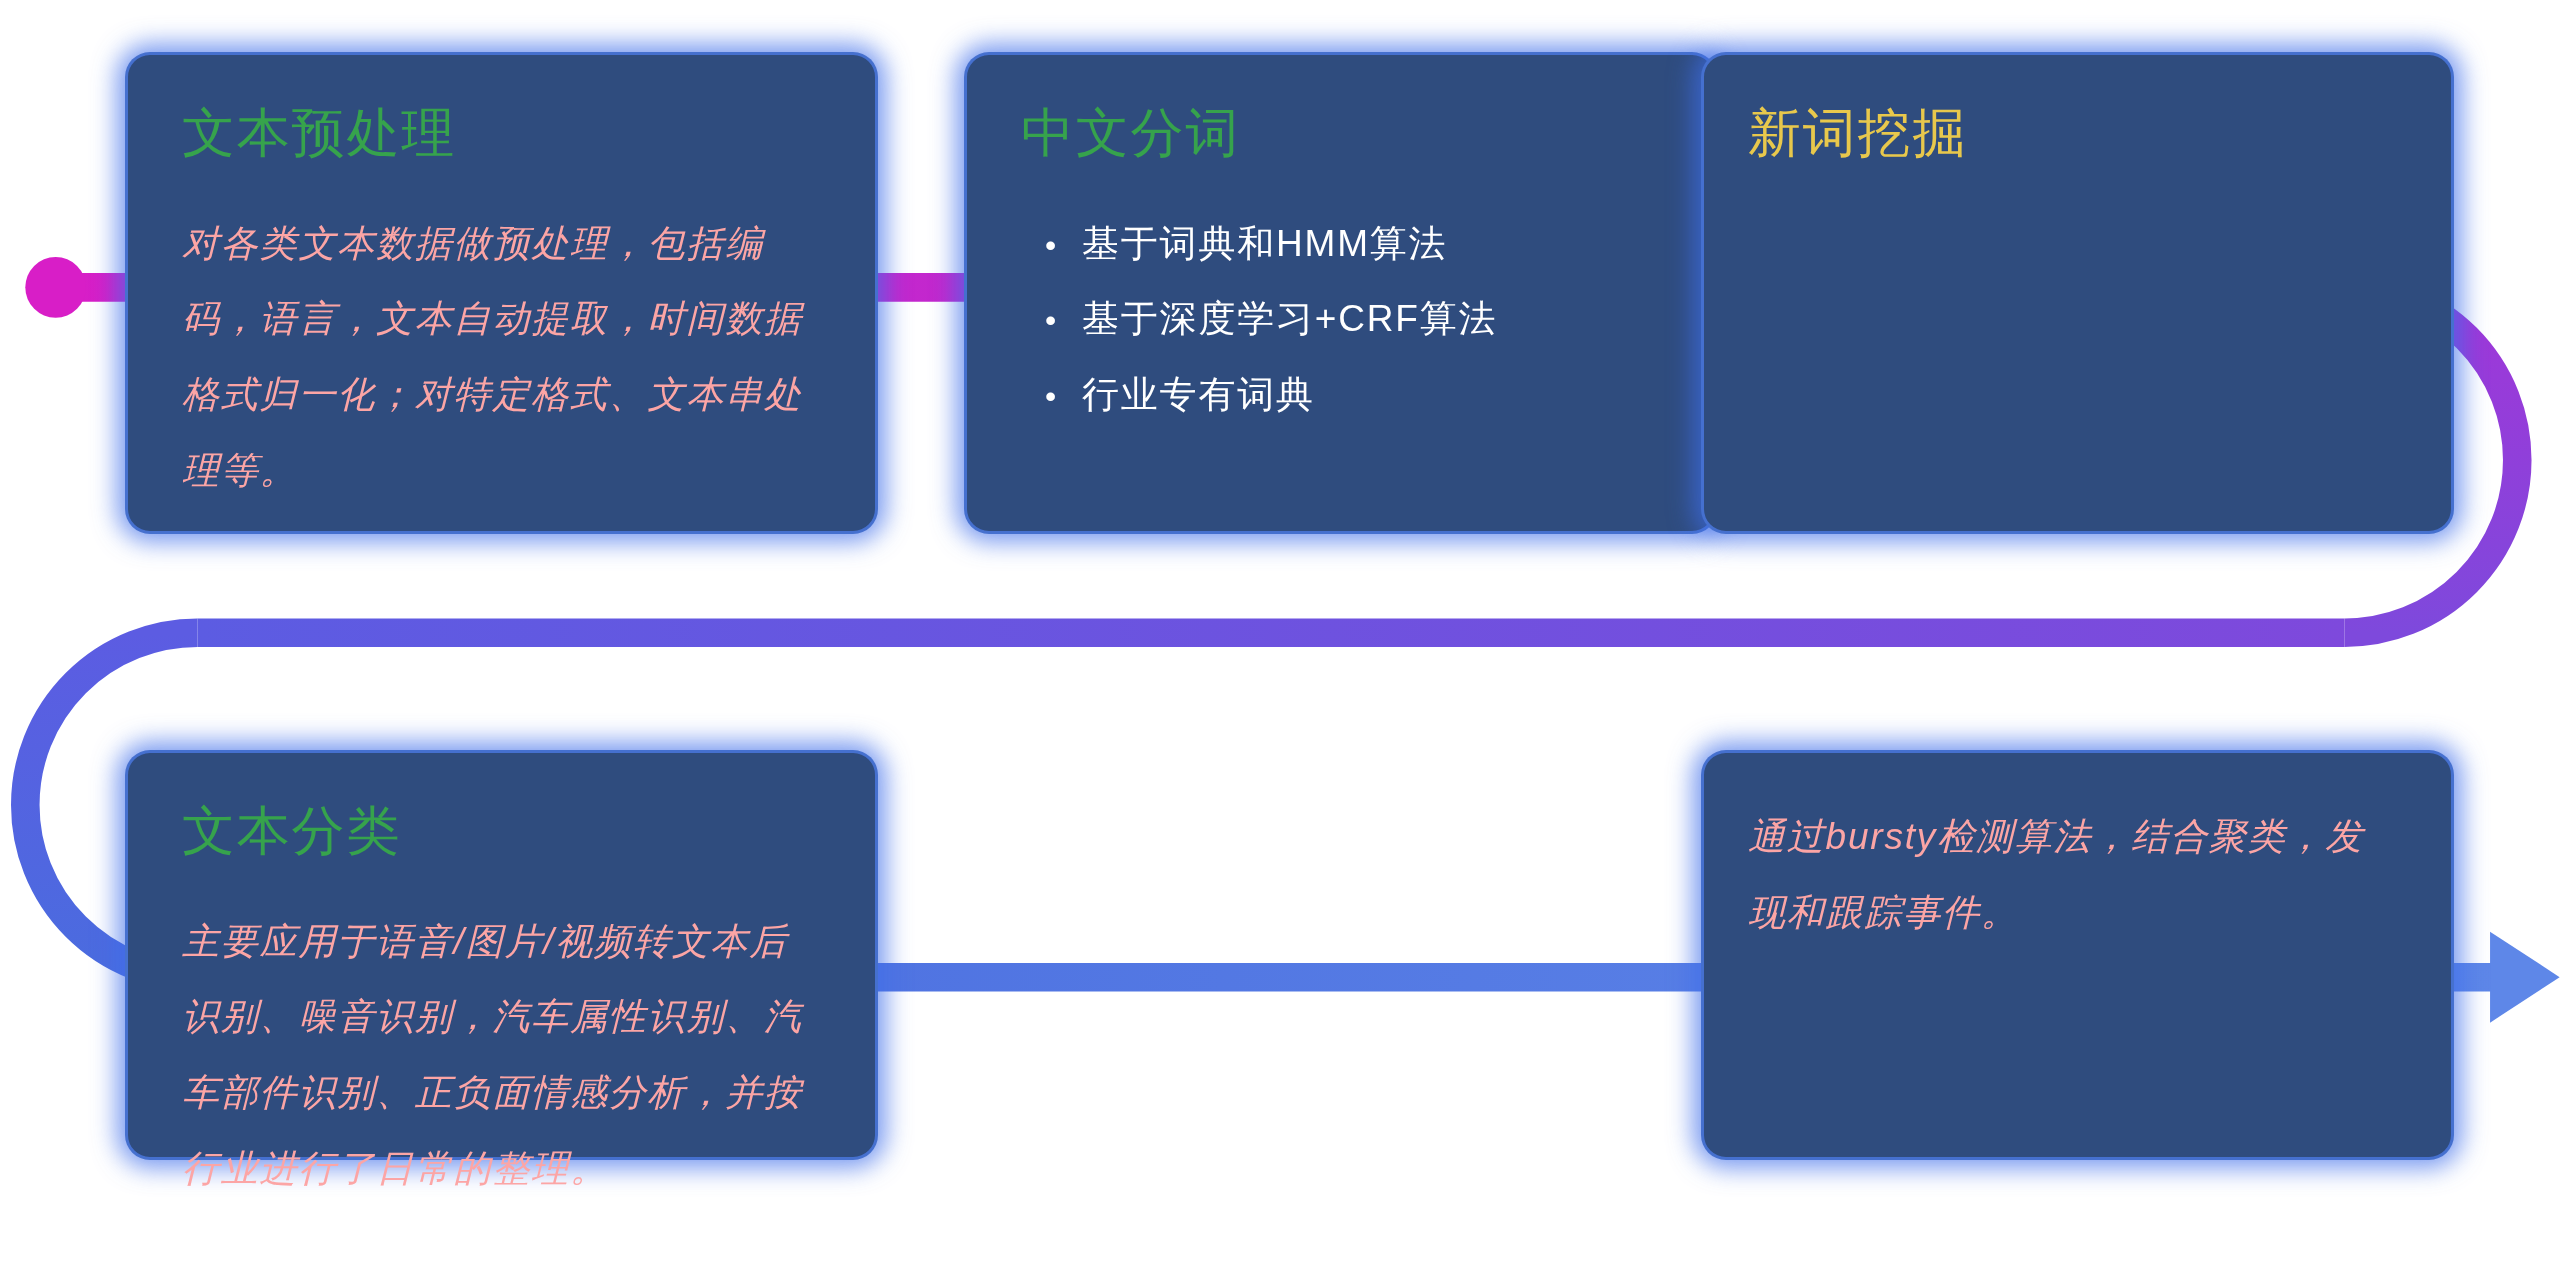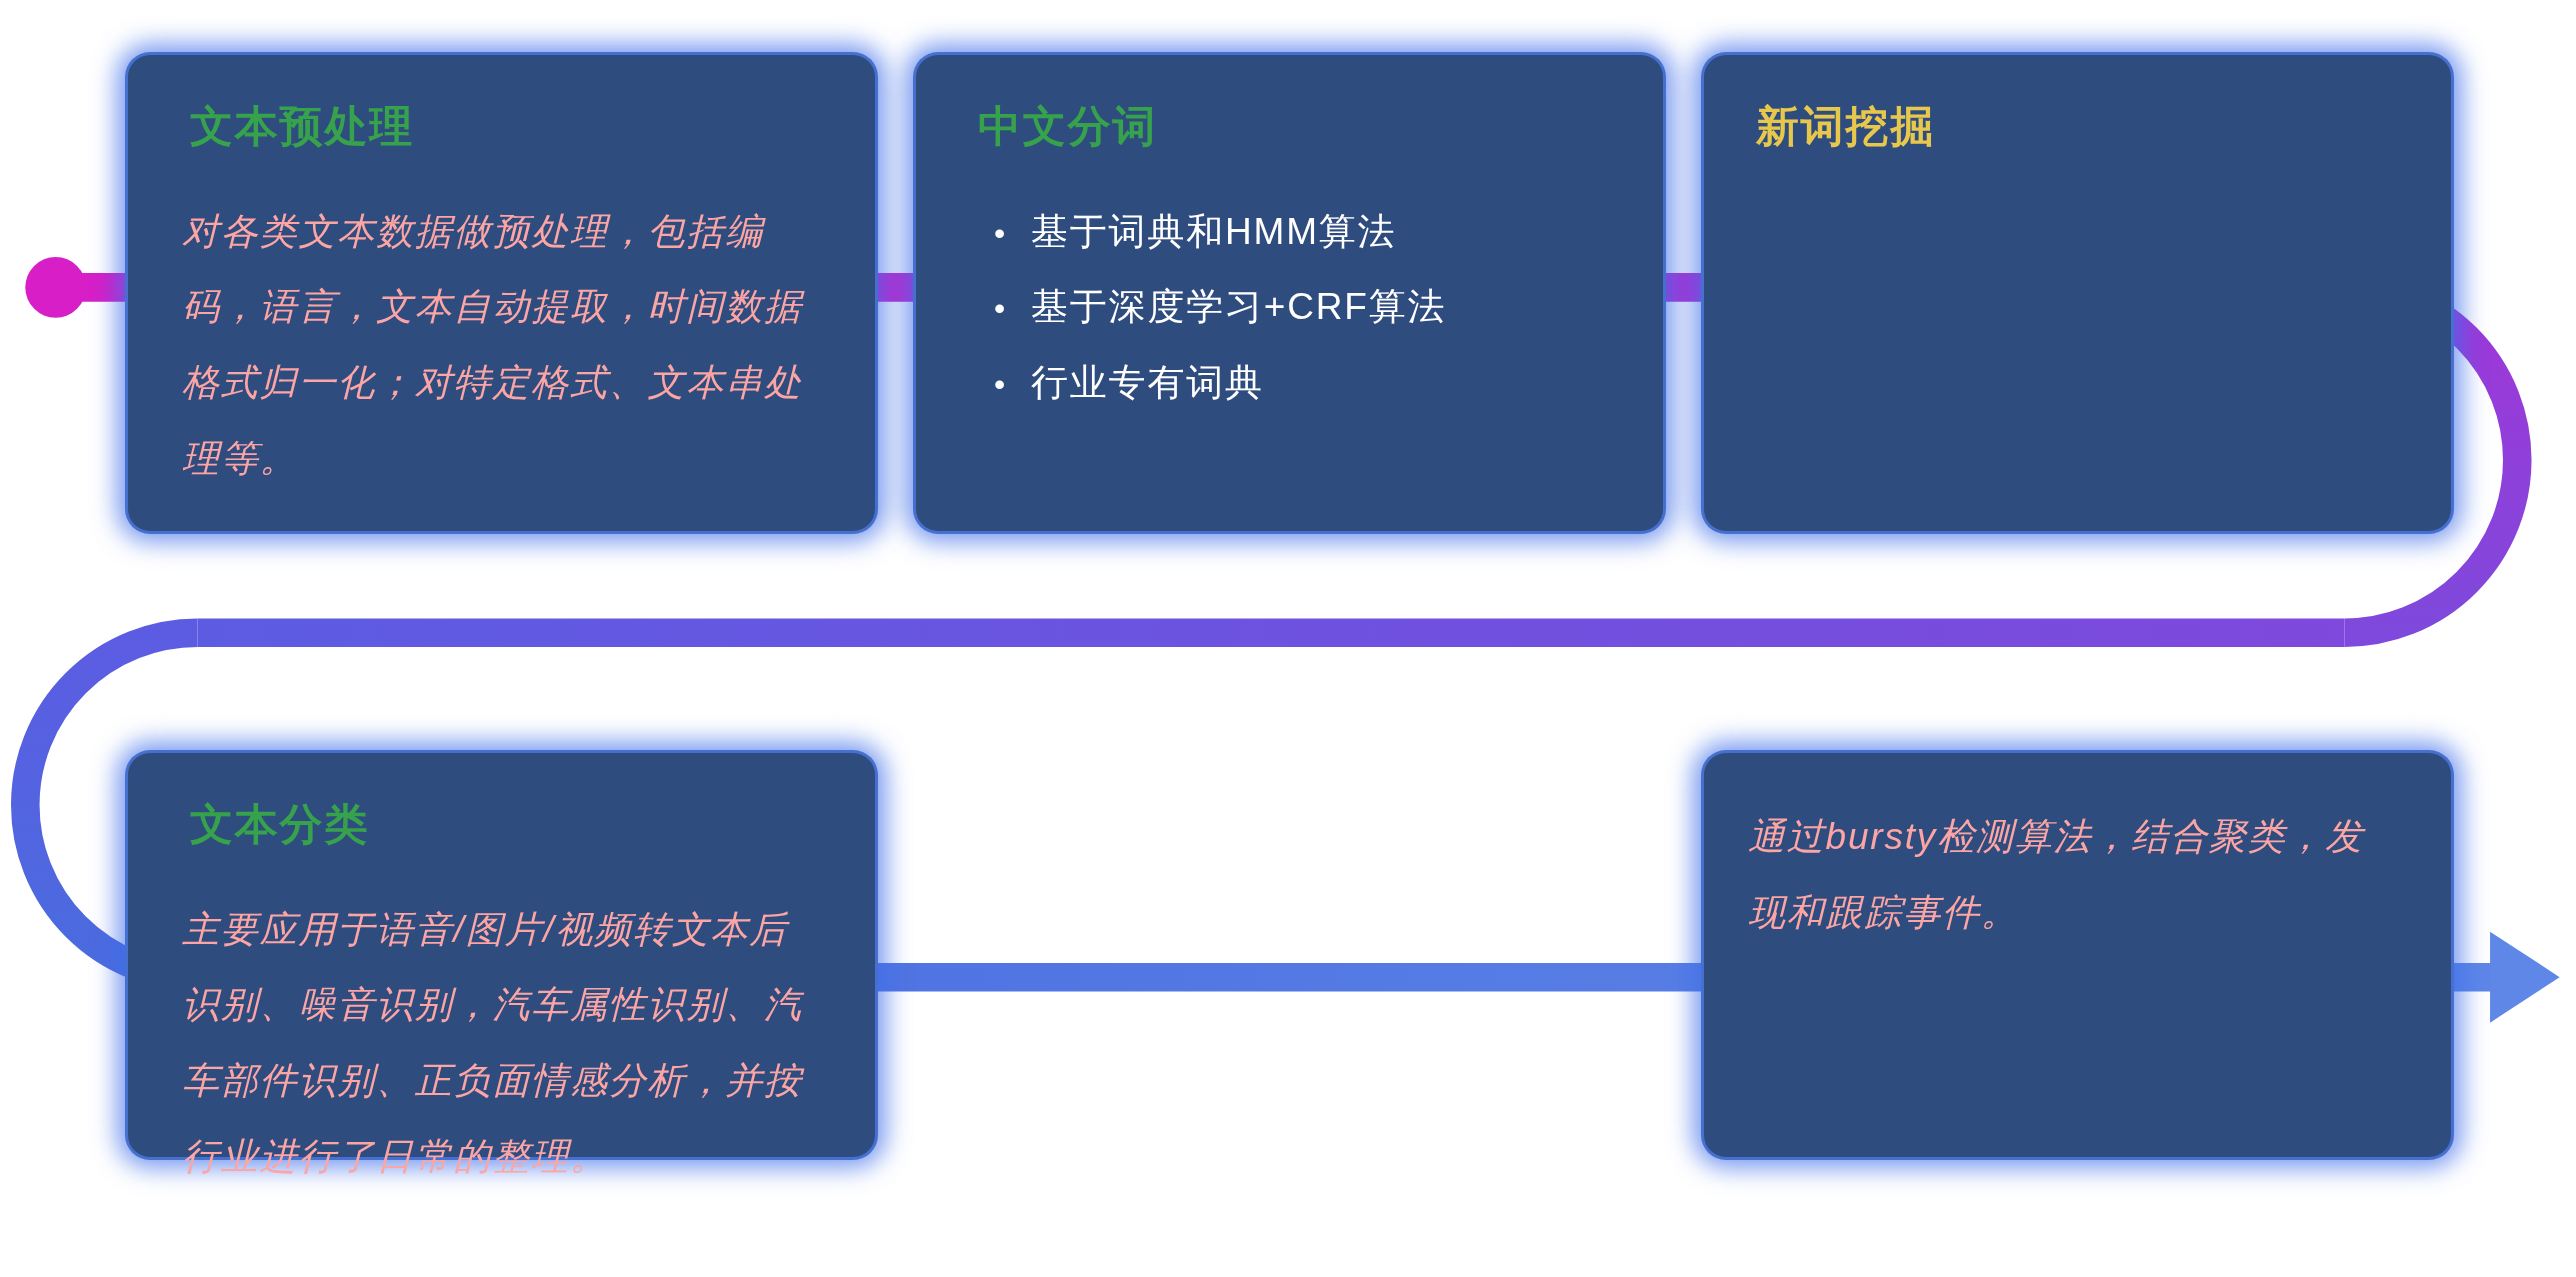--- a/index.html
+++ b/index.html
@@ -20,27 +20,27 @@
     box-sizing:border-box;
     background:#2f4c7e;
     border:3.6px solid rgba(78,124,235,0.75);
     border-radius:25px;
     box-shadow:0 0 25px 8px rgba(62,110,233,0.70);
     padding:46px 54px 36px 54px;
   }
   .row1 { top:52px; height:482px; }
   .row2 { top:750px; height:410px; }
   .col1 { left:125px; }
-  .col2 { left:913px; }
+  .col2 { left:964px; }
   .col3 { left:1701px;padding-left:44px; }
 
   .card-title {
-    margin:0 0 41px 8px;
-    font-size:43px;
-    font-weight:700;
+    margin:0 0 41px 0;
+    font-size:53px;
+    font-weight:400;
     letter-spacing:1.8px;
     line-height:1.2;
   }
   .card-body {
     margin:0;
     color:#fca5a5;
     font-size:37px;
     line-height:2.05;
     letter-spacing:1.8px;
     font-style:italic;

